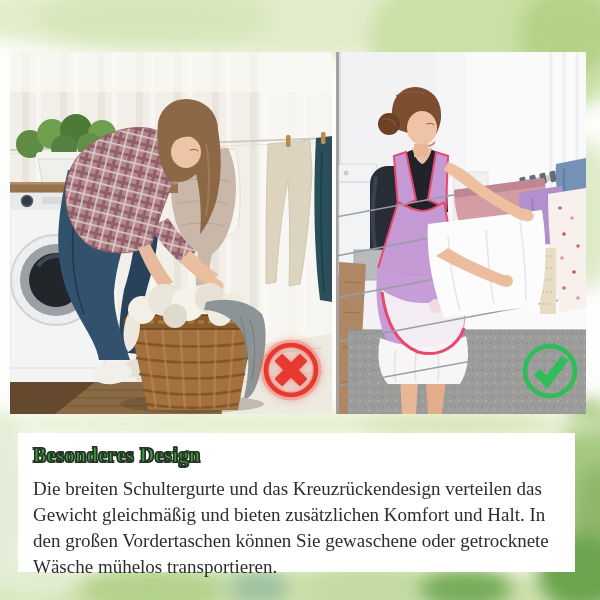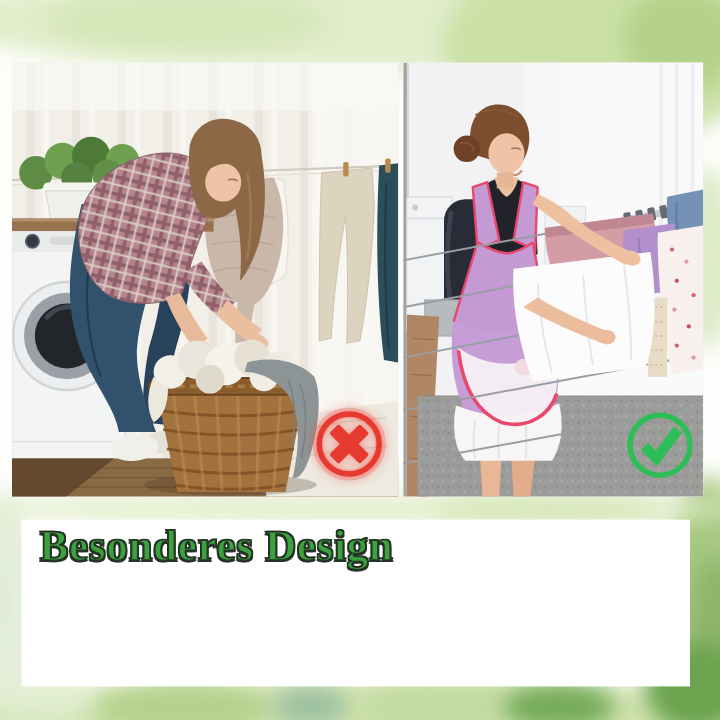--- a/index.html
+++ b/index.html
@@ -13,21 +13,21 @@
   .photo-left{left:10px;width:322px;}
   .photo-right{left:336px;width:250px;}
   .photo svg{display:block;width:100%;height:100%;}
   
   .mark{position:absolute;width:60px;height:60px;}
   .mark svg{width:100%;height:100%;overflow:visible;}
   .mark-x{left:261px;top:340px;color:var(--x-red,#e6392f);filter:drop-shadow(0 0 5px rgba(236,62,54,.55));}
   .mark-check{left:520px;top:341px;color:var(--check-green,#2dbe57);}
   
   .caption-box{position:absolute;left:18px;top:433px;width:557px;height:139px;background:#ffffff;}
-  .caption-heading{margin:6px 0 0 15px;font-size:36px;line-height:32px;font-weight:700;letter-spacing:.5px;
+  .caption-heading{margin:6px 0 0 15px;font-size:20px;line-height:32px;font-weight:700;letter-spacing:.5px;
       color:var(--heading-green,#3ba23e);-webkit-text-stroke:1.2px #263326;
       text-shadow:1px 1px 0 #263326,-1px 1px 0 #263326,1px -1px 0 #263326,-1px -1px 0 #263326;}
   .caption-body{margin:5px 0 0 15px;width:532px;font-size:19px;line-height:26px;color:#2f2d2b;}
 </style>
 </head>
 <body>
 
 <div class="stage">
 
   <div class="bg">
@@ -311,15 +311,16 @@
 
   <div class="mark mark-check">
     <svg viewBox="0 0 60 60">
       <circle cx="30" cy="30" r="25" fill="none" stroke="currentColor" stroke-width="4.6"></circle>
       <path d="M17,31 L27,41 L45,17" fill="none" stroke="currentColor" stroke-width="8.5" stroke-linecap="butt" stroke-linejoin="miter"></path>
     </svg>
   </div>
 
   <section class="caption-box">
     <h1 class="caption-heading">Besonderes Design</h1>
+    <p class="caption-body">Die breiten Schultergurte und das Kreuzrückendesign verteilen das Gewicht gleichmäßig und bieten zusätzlichen Komfort und Halt. In den großen Vordertaschen können Sie gewaschene oder getrocknete Wäsche mühelos transportieren.</p>
   </section>
 
 </div>
 
 </body></html>

